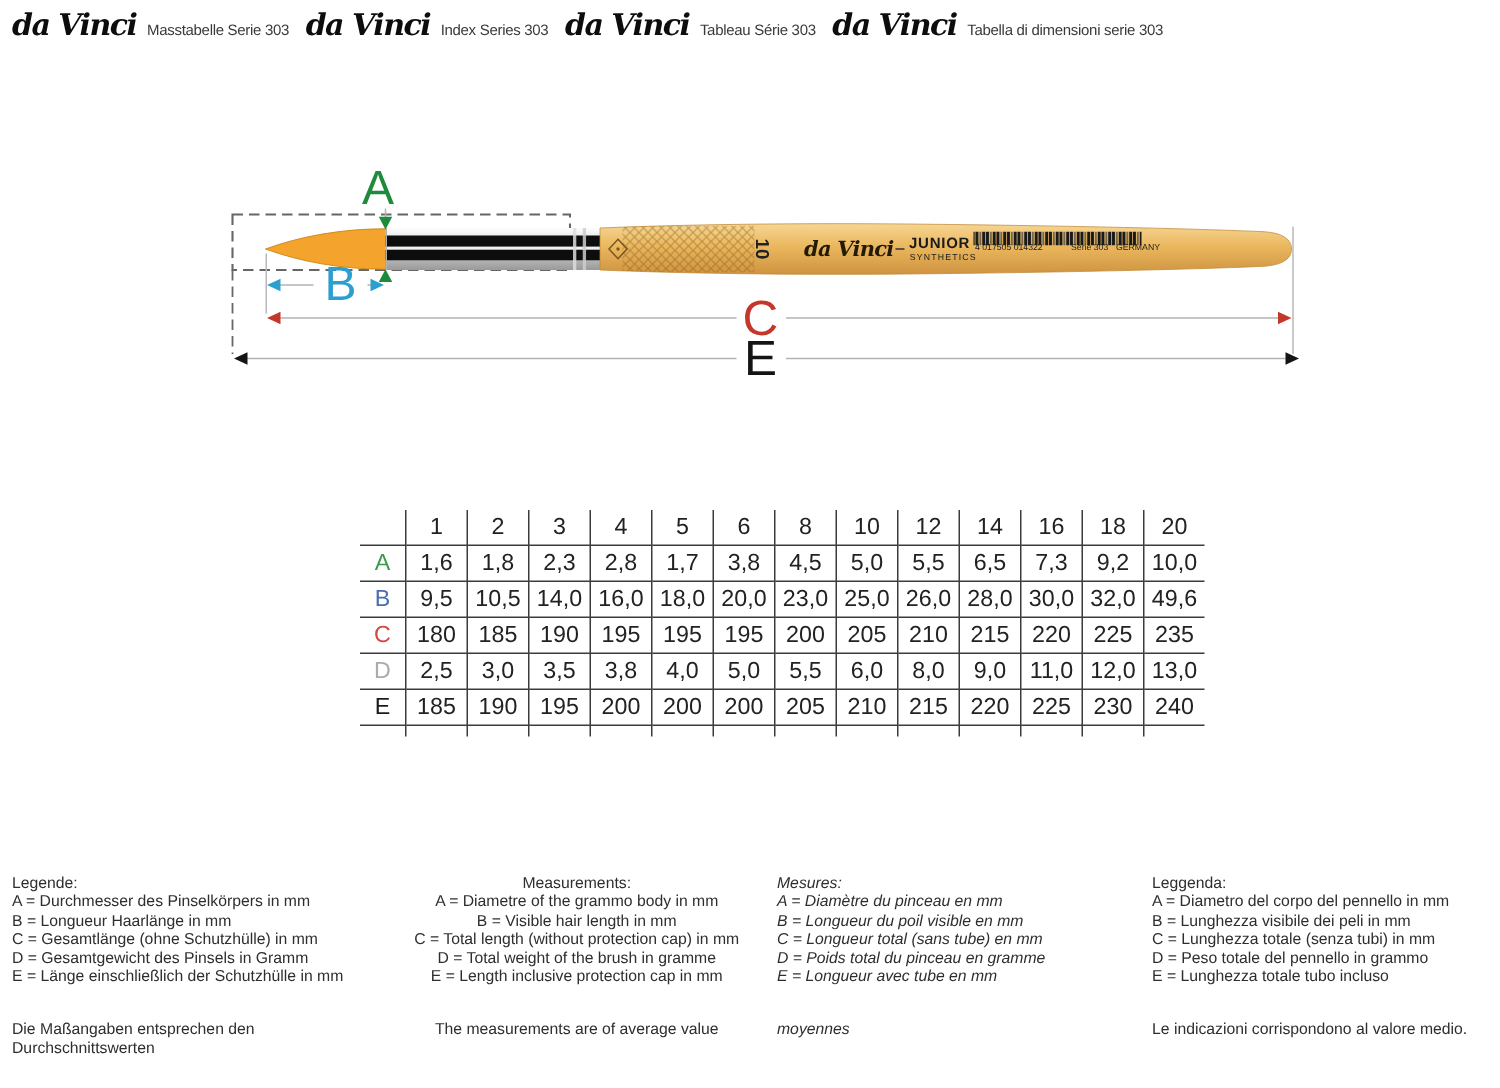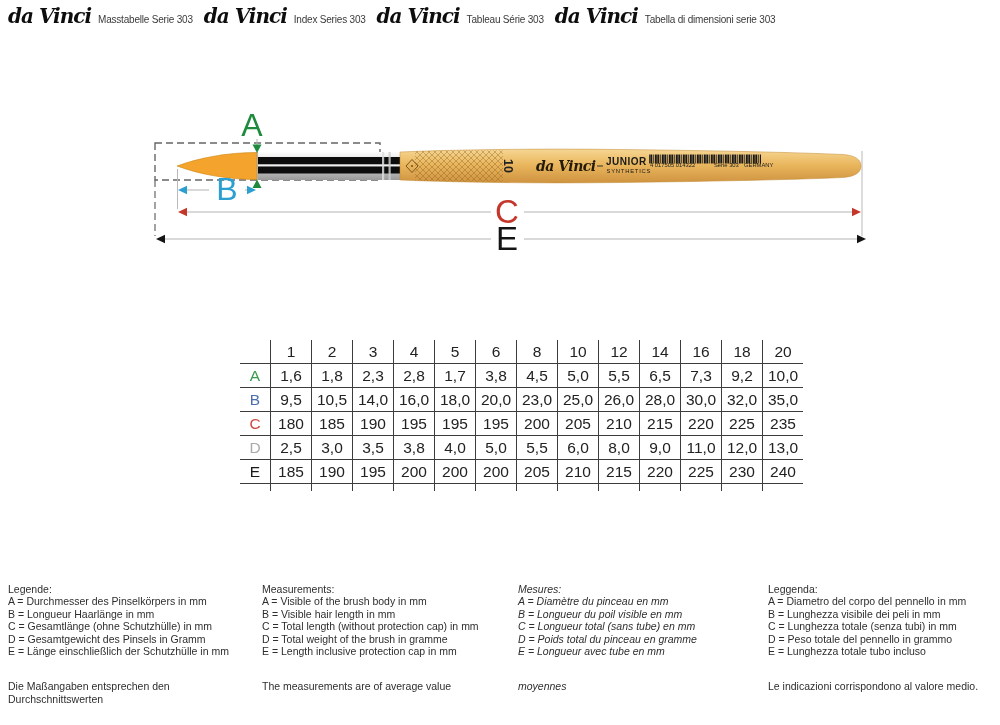--- a/index.html
+++ b/index.html
@@ -37,21 +37,21 @@
   .size-table tr > *:last-child  { border-right:none; }
   .size-table thead th { border-top:none; }
   .size-table th.corner-cell { border-top:none; border-left:none; }
   .size-table .row-label { font-size:15.5px; }
   .size-table .phantom-row td { border-top:none; border-bottom:none; height:7px; }
 
   
   .legends { position:absolute; top:583px; left:0; width:879px; height:130px; }
   .legend { position:absolute; top:0; font-size:10.5px; line-height:12.4px; color:#2e2e2e; width:245px; }
   .legend.l0 { left:8px; }
-  .legend.l1 { left:262px; }
+  .legend.l1 { left:262px;text-align:center; }
   .legend.l2 { left:518px;font-style:italic; }
   .legend.l3 { left:768px; }
   .legend-footer { margin-top:23px; }
 </style>
 </head>
 <body>
 
 <div class="page">
 
   <div class="header-row">
@@ -207,21 +207,21 @@
           <td>14,0</td>
           <td>16,0</td>
           <td>18,0</td>
           <td>20,0</td>
           <td>23,0</td>
           <td>25,0</td>
           <td>26,0</td>
           <td>28,0</td>
           <td>30,0</td>
           <td>32,0</td>
-          <td>35,0</td>
+          <td>49,6</td>
         </tr>
         <tr>
           <td class="row-label" style="color: rgb(207, 74, 66);">C</td>
           <td>180</td>
           <td>185</td>
           <td>190</td>
           <td>195</td>
           <td>195</td>
           <td>195</td>
           <td>200</td>
@@ -291,21 +291,21 @@
         <div class="legend-line">C = Gesamtlänge (ohne Schutzhülle) in mm</div>
         <div class="legend-line">D = Gesamtgewicht des Pinsels in Gramm</div>
         <div class="legend-line">E = Länge einschließlich der Schutzhülle in mm</div>
         <div class="legend-footer">
           <div>Die Maßangaben entsprechen den</div>
           <div>Durchschnittswerten</div>
         </div>
       </div>
       <div class="legend l1">
         <div class="legend-title">Measurements:</div>
-        <div class="legend-line">A = Visible of the brush body in mm</div>
+        <div class="legend-line">A = Diametre of the grammo body in mm</div>
         <div class="legend-line">B = Visible hair length in mm</div>
         <div class="legend-line">C = Total length (without protection cap) in mm</div>
         <div class="legend-line">D = Total weight of the brush in gramme</div>
         <div class="legend-line">E = Length inclusive protection cap in mm</div>
         <div class="legend-footer">
           <div>The measurements are of average value</div>
         </div>
       </div>
       <div class="legend l2">
         <div class="legend-title">Mesures:</div>

